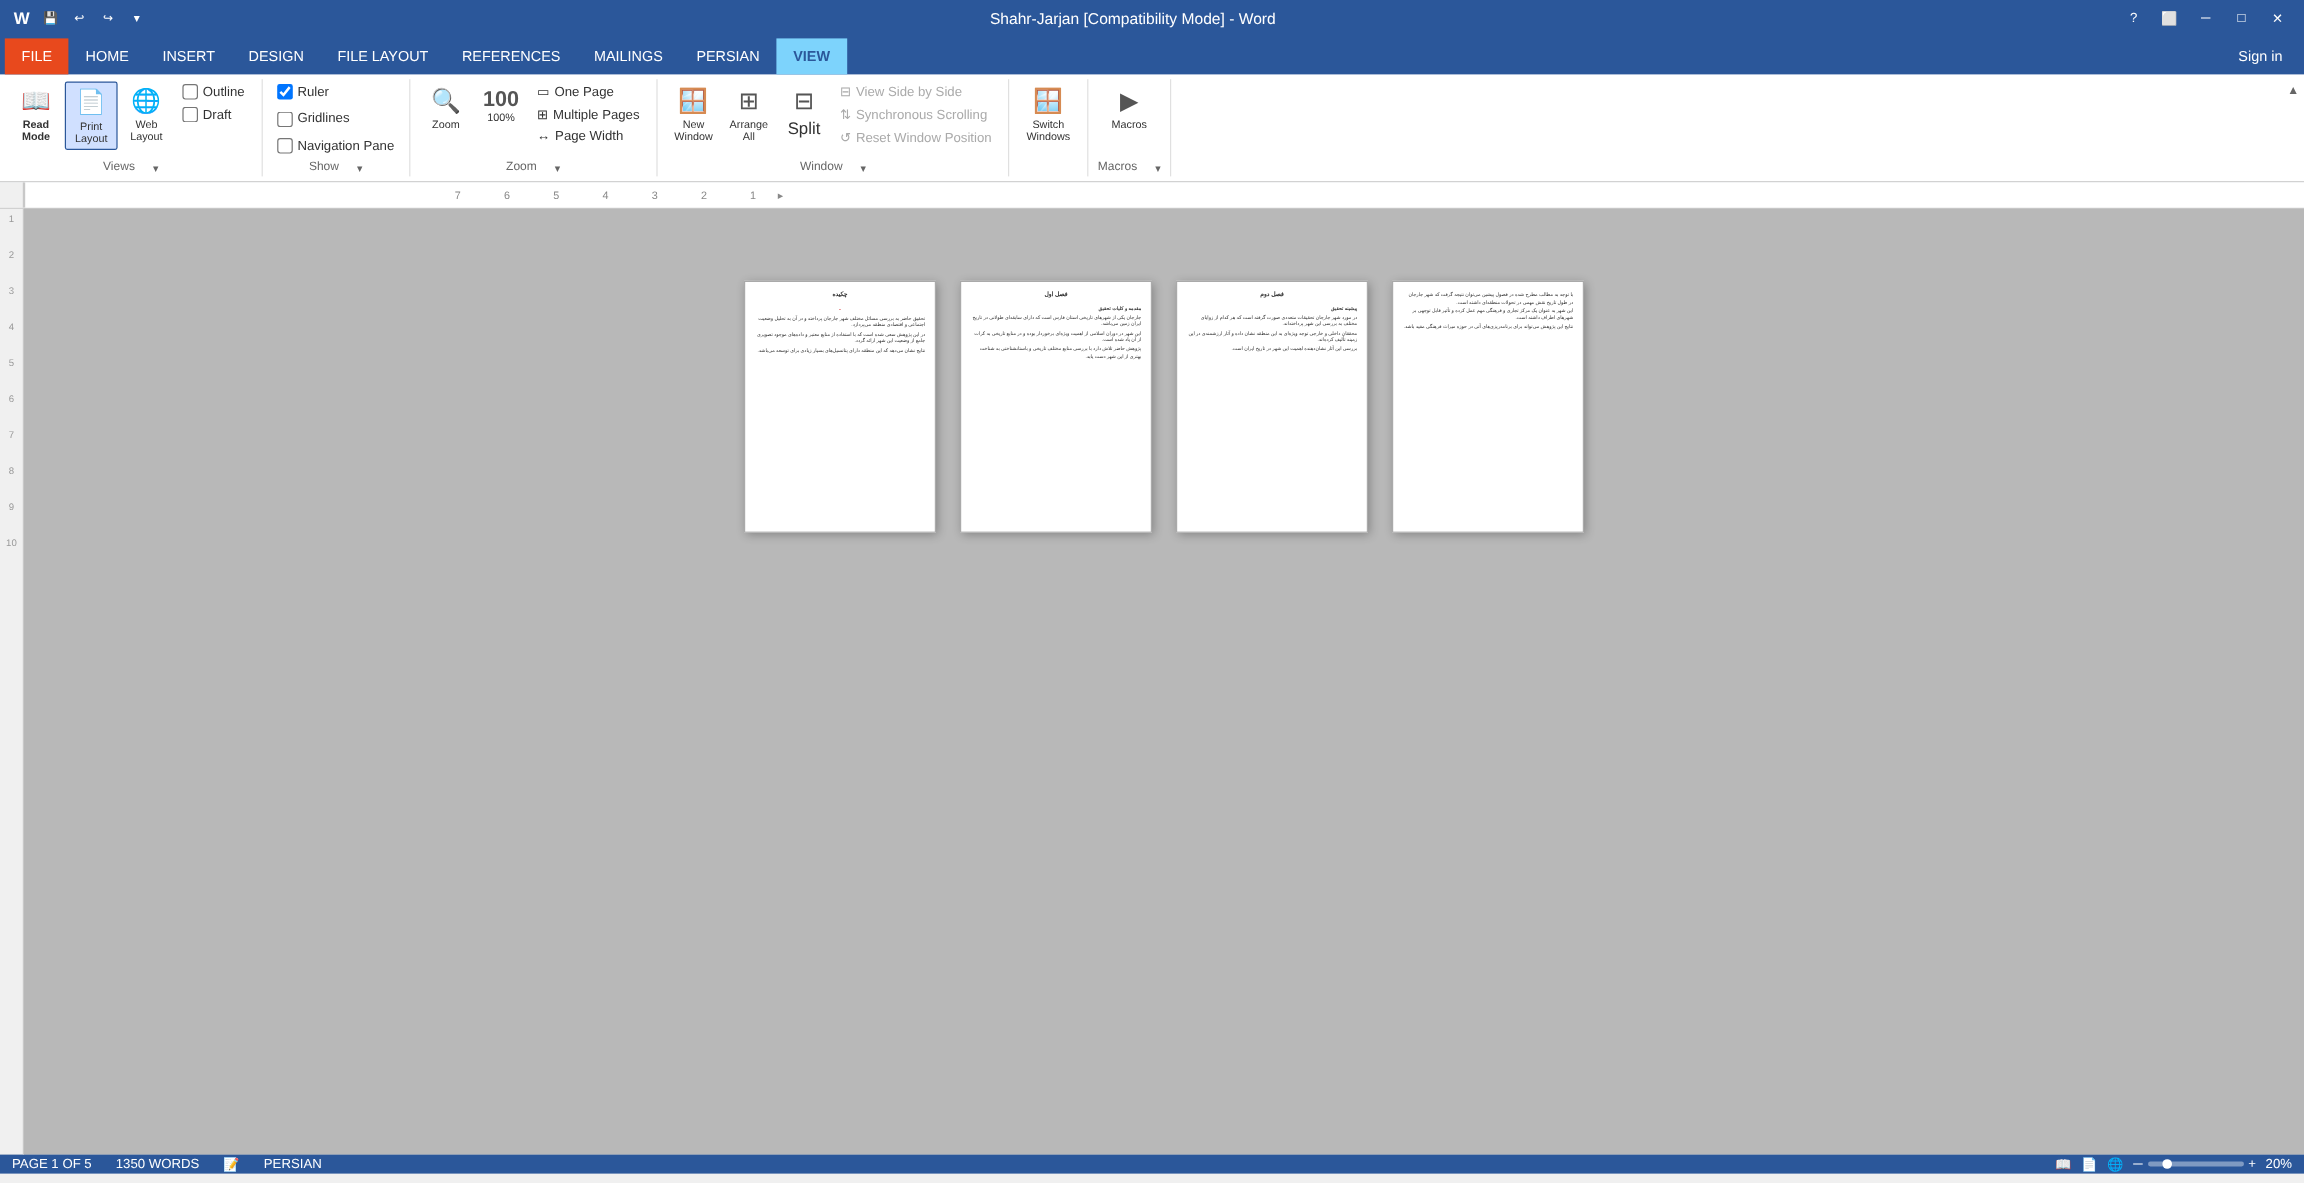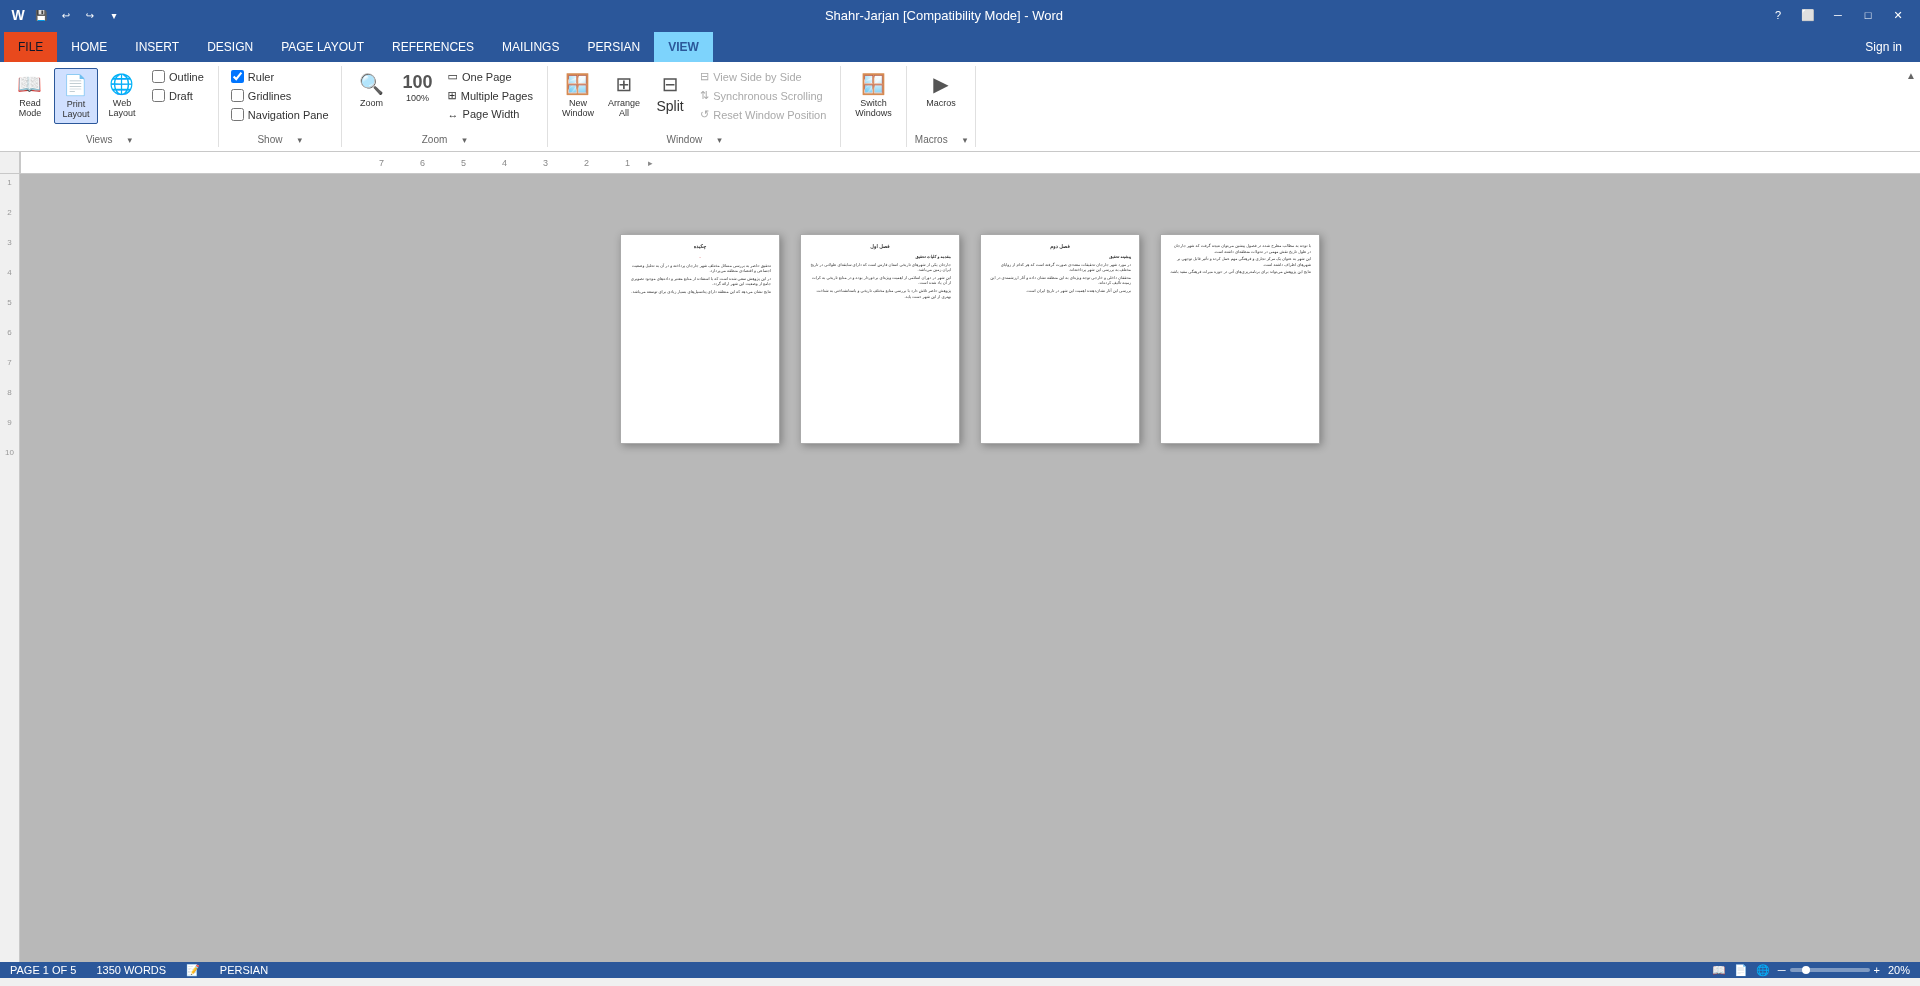--- a/index.html
+++ b/index.html
@@ -41,21 +41,21 @@
       padding: 6px 14px;
       cursor: pointer;
       color: white;
       font-size: 12px;
       font-weight: 500;
       height: 30px;
       display: flex;
       align-items: center;
     }
     .ribbon-tab.active { background: #7dd3fc; color: #2b579a; font-weight: 600; }
-    .ribbon-tab.file { background: #e8491d; color: #0f172a; padding: 6px 14px; margin-top: 36px; }
+    .ribbon-tab.file { background: #e8491d; color: #ffffff; padding: 6px 14px; margin-top: 36px; }
     .ribbon-tab.signin { margin-left: auto; }
 
     .ribbon-content {
       background: white;
       border-bottom: 1px solid #c8c8c8;
       display: flex;
       padding: 4px 0;
       min-height: 90px;
     }
 
@@ -236,35 +236,35 @@
     <div class="title-btn close">✕</div>
   </div>
 </div>
 
 <div class="ribbon">
   <div class="ribbon-tabs">
     <div class="ribbon-tab file">FILE</div>
     <div class="ribbon-tab">HOME</div>
     <div class="ribbon-tab">INSERT</div>
     <div class="ribbon-tab">DESIGN</div>
-    <div class="ribbon-tab">PAGE LAYOUT</div>
+    <div class="ribbon-tab">FILE LAYOUT</div>
     <div class="ribbon-tab">REFERENCES</div>
     <div class="ribbon-tab">MAILINGS</div>
     <div class="ribbon-tab">PERSIAN</div>
     <div class="ribbon-tab active">VIEW</div>
     <div class="ribbon-tab signin">Sign in</div>
   </div>
 
   <div class="ribbon-content">
 
     <div class="ribbon-group">
       <div class="ribbon-group-buttons">
         <div class="rb-btn">
           <div class="rb-btn-icon">📖</div>
-          <span style="font-size:9px;text-align:center;">Read<br>Mode</span>
+          <span style="font-size:9px;text-align:center;font-weight:bold;">Read<br>Mode</span>
         </div>
         <div class="rb-btn active">
           <div class="rb-btn-icon">📄</div>
           <span style="font-size:9px;text-align:center;">Print<br>Layout</span>
         </div>
         <div class="rb-btn">
           <div class="rb-btn-icon">🌐</div>
           <span style="font-size:9px;text-align:center;">Web<br>Layout</span>
         </div>
         <div style="display:flex;flex-direction:column;gap:2px;justify-content:center;">
@@ -278,21 +278,21 @@
           </div>
         </div>
       </div>
       <div class="ribbon-group-label">
         <span>Views</span>
         <span style="font-size:9px;">▾</span>
       </div>
     </div>
 
     <div class="ribbon-group">
-      <div class="ribbon-group-buttons" style="flex-direction:column;justify-content:flex-start;">
+      <div class="ribbon-group-buttons" style="flex-direction:column;justify-content:space-between;">
         <div class="checkbox-item">
           <input type="checkbox" checked="" style=""> 
             <span>Ruler</span>
         </div>
         <div class="checkbox-item">
           <input type="checkbox" style=""> 
             <span>Gridlines</span>
         </div>
         <div class="checkbox-item">
           <input type="checkbox" style=""> 

